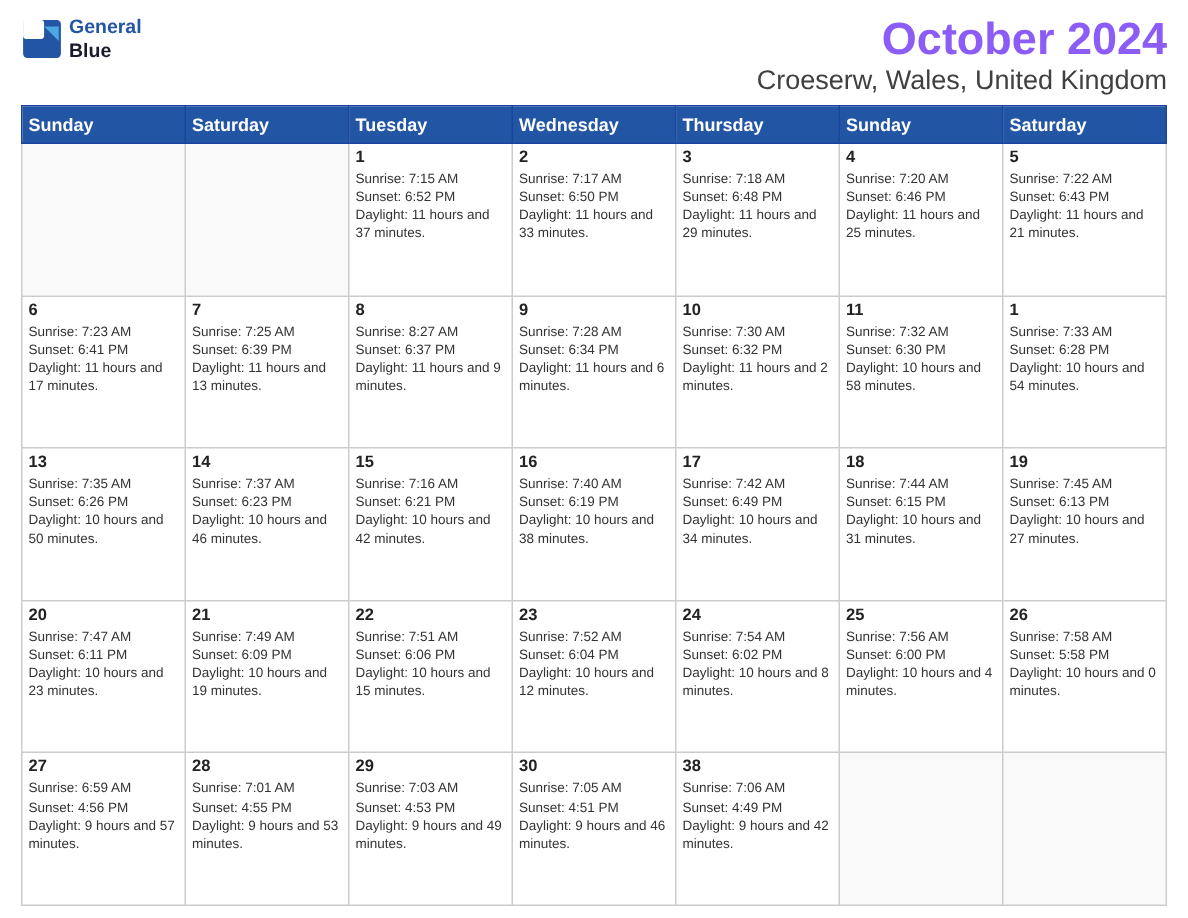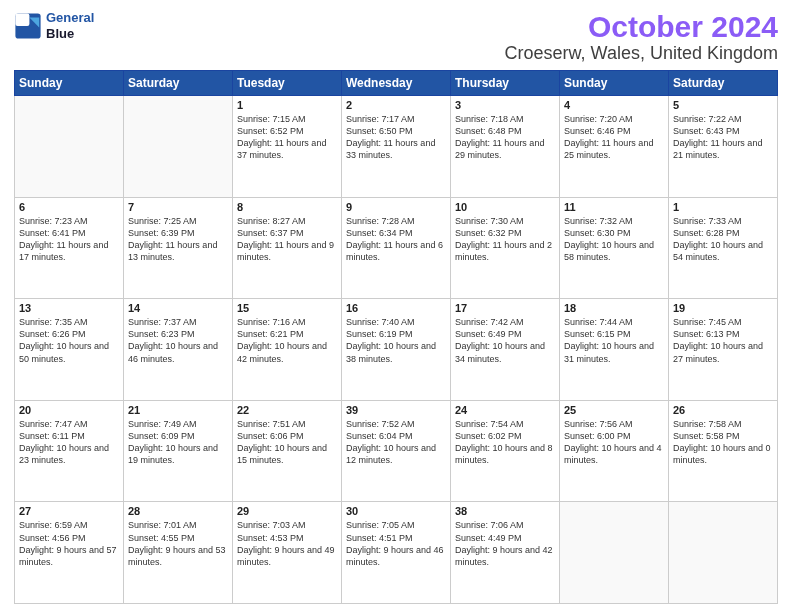--- a/index.html
+++ b/index.html
@@ -286,21 +286,21 @@
 and 19 minutes.</div>
           </td>
           <td>
             <span class="day-num">22</span>
             <div class="cell-text">Sunrise: 7:51 AM
 Sunset: 6:06 PM
 Daylight: 10 hours
 and 15 minutes.</div>
           </td>
           <td>
-            <span class="day-num">39</span>
+            <span class="day-num">23</span>
             <div class="cell-text">Sunrise: 7:52 AM
 Sunset: 6:04 PM
 Daylight: 10 hours
 and 12 minutes.</div>
           </td>
           <td>
             <span class="day-num">24</span>
             <div class="cell-text">Sunrise: 7:54 AM
 Sunset: 6:02 PM
 Daylight: 10 hours

